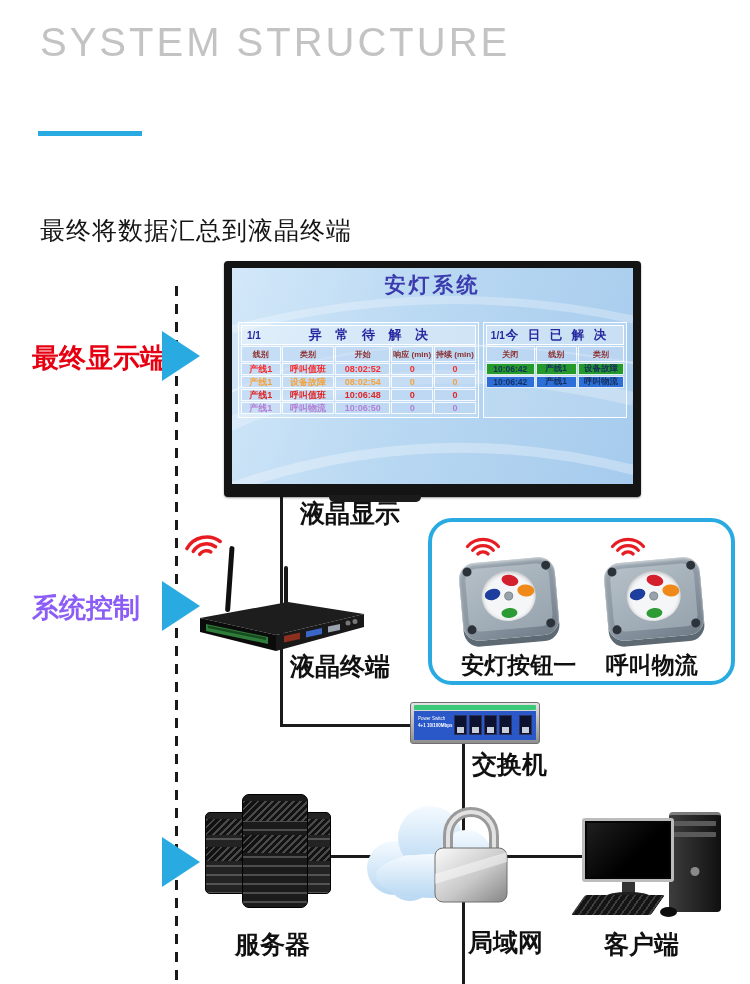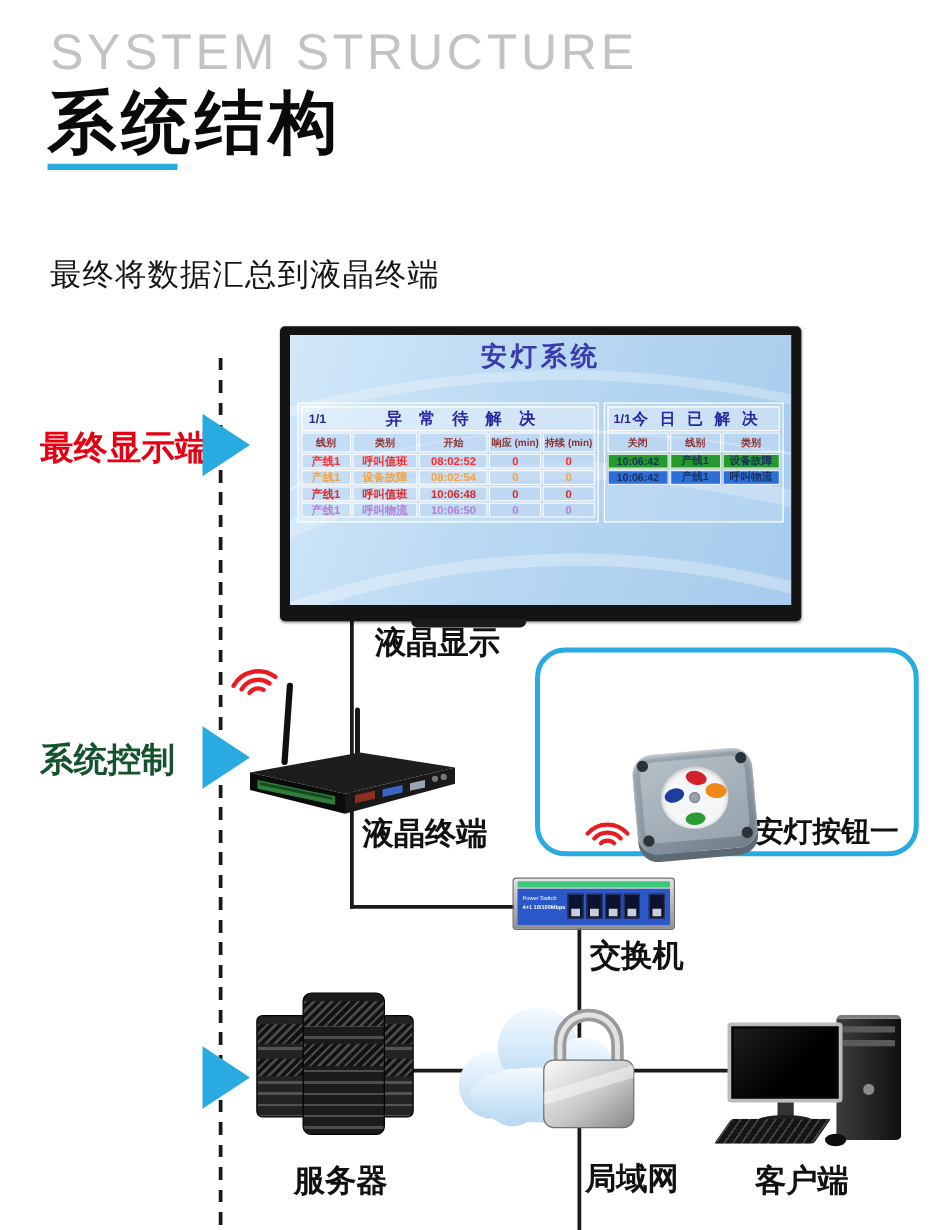--- a/index.html
+++ b/index.html
@@ -4,21 +4,21 @@
 <style>
   * { margin:0; padding:0; box-sizing:border-box; }
   body { background:#ffffff; font-family:"Liberation Sans", sans-serif; }
   #stage { position:relative; width:750px; height:984px; background:#fff; overflow:hidden; margin:0 auto; }
 
   
   .title-en { position:absolute; left:40px; top:20px; font-size:40px; letter-spacing:3px; color:#c3c3c3; font-weight:400; white-space:nowrap; }
   .title-zh { position:absolute; left:38px; top:62px; font-size:55px; font-weight:700; letter-spacing:4px; color:#0a0a0a; }
   .title-underline { position:absolute; left:38px; top:131px; width:104px; height:5px; }
   .desc { position:absolute; left:40px; font-size:25px; color:#151515; letter-spacing:1px; }
-  .desc1 { top:153px; } .desc2 { top:203px; }
+  .desc1 { top:153px; } .desc2 { top:214px; }
 
   
   .dashed-line { position:absolute; left:175px; top:286px; width:3px; height:694px; z-index:1;
     background:repeating-linear-gradient(180deg,#1a1a1a 0 10px, transparent 10px 18px); }
   .side-label { position:absolute; left:32px; font-size:27px; font-weight:600; white-space:nowrap; z-index:5; }
   .side-arrow { position:absolute; left:162px; width:0; height:0; z-index:5;
     border-top:25px solid transparent; border-bottom:25px solid transparent; border-left:38px solid #29abe2; }
   .sl1 { top:340px; } .ar1 { top:331px; }
   .sl2 { top:590px; } .ar2 { top:581px; }
   .sl3 { top:846px; } .ar3 { top:837px; }
@@ -77,21 +77,21 @@
   
   .wifi { width:46px; height:31px; }
 
   
   .router { position:absolute; left:188px; top:540px; width:186px; height:118px; z-index:2; }
   .router-wifi { position:absolute; left:180px; top:527px; transform:rotate(-12deg); z-index:2; }
 
   
   .btn-box { position:absolute; left:428px; top:518px; width:307px; height:167px; border:4px solid #29abe2;
       border-radius:24px; background:#fff; z-index:2; display:flex; justify-content:space-evenly; padding-top:8px; }
-  .andon-col { display:flex; flex-direction:row; align-items:flex-end;margin-left:32px; }
+  .andon-col { display:flex; flex-direction:column; align-items:flex-start; }
   .andon-col .wifi { width:44px; height:29px; margin-bottom:2px; }
   .andon { position:relative; width:96px; height:80px; border-radius:16px;
       background:linear-gradient(155deg,#9aa6b0 0%,#8a96a1 55%,#6f7b86 100%);
       box-shadow:0 6px 0 #5d6973, inset 0 2px 3px rgba(255,255,255,.5); transform:rotate(-5deg); }
   .andon .plate { position:absolute; inset:6px 6px 9px 6px; border-radius:12px; background:linear-gradient(155deg,#b4bfc7,#97a3ad); }
   .andon .face { position:absolute; left:50%; top:46%; width:54px; height:50px; transform:translate(-50%,-50%);
       border-radius:50%; background:#f4f6f8; box-shadow:inset 0 1px 4px rgba(0,0,0,.28); }
   .dot { position:absolute; border-radius:50%; }
   .dot.red    { left:50%; top:4px;  width:17px; height:11px; transform:translateX(-35%) rotate(18deg); background:#d41f2c; }
   .dot.blue   { left:3px; top:45%;  width:16px; height:11px; transform:translateY(-50%) rotate(-12deg); background:#1e3e9d; }
@@ -144,29 +144,28 @@
       transform:skewX(-35deg);
       background-image:repeating-linear-gradient(90deg, rgba(255,255,255,.18) 0 2px, transparent 2px 7px); }
   .pc-mouse { position:absolute; left:78px; top:101px; width:17px; height:10px; background:#0d0d0d; border-radius:50%; }
 </style>
 </head>
 <body>
 
 <div id="stage">
 
   <div class="title-en" style="color: rgb(195, 195, 195);">SYSTEM STRUCTURE</div>
-  <div class="title-zh">系统结构</div>
   <div class="title-underline" style="background: rgb(41, 171, 226);"></div>
   <div class="desc desc2">最终将数据汇总到液晶终端</div>
 
   <div class="dashed-line"></div>
 
   <div class="side-label sl1" style="color: rgb(230, 0, 18);">最终显示端</div>
   <div class="side-arrow ar1" style="border-left-color: rgb(41, 171, 226);"></div>
-  <div class="side-label sl2" style="color: #14532d;">系统控制</div>
+  <div class="side-label sl2" style="color: #8b5cf6;">系统控制</div>
   <div class="side-arrow ar2" style="border-left-color: rgb(41, 171, 226);"></div>
   <div class="side-arrow ar3" style="border-left-color: rgb(41, 171, 226);"></div>
 
   <div class="line line-tv-down"></div>
   <div class="line line-h-switch"></div>
   <div class="line line-sw-down"></div>
   <div class="line line-h-network"></div>
 
   <div class="tv">
     <div class="screen">

